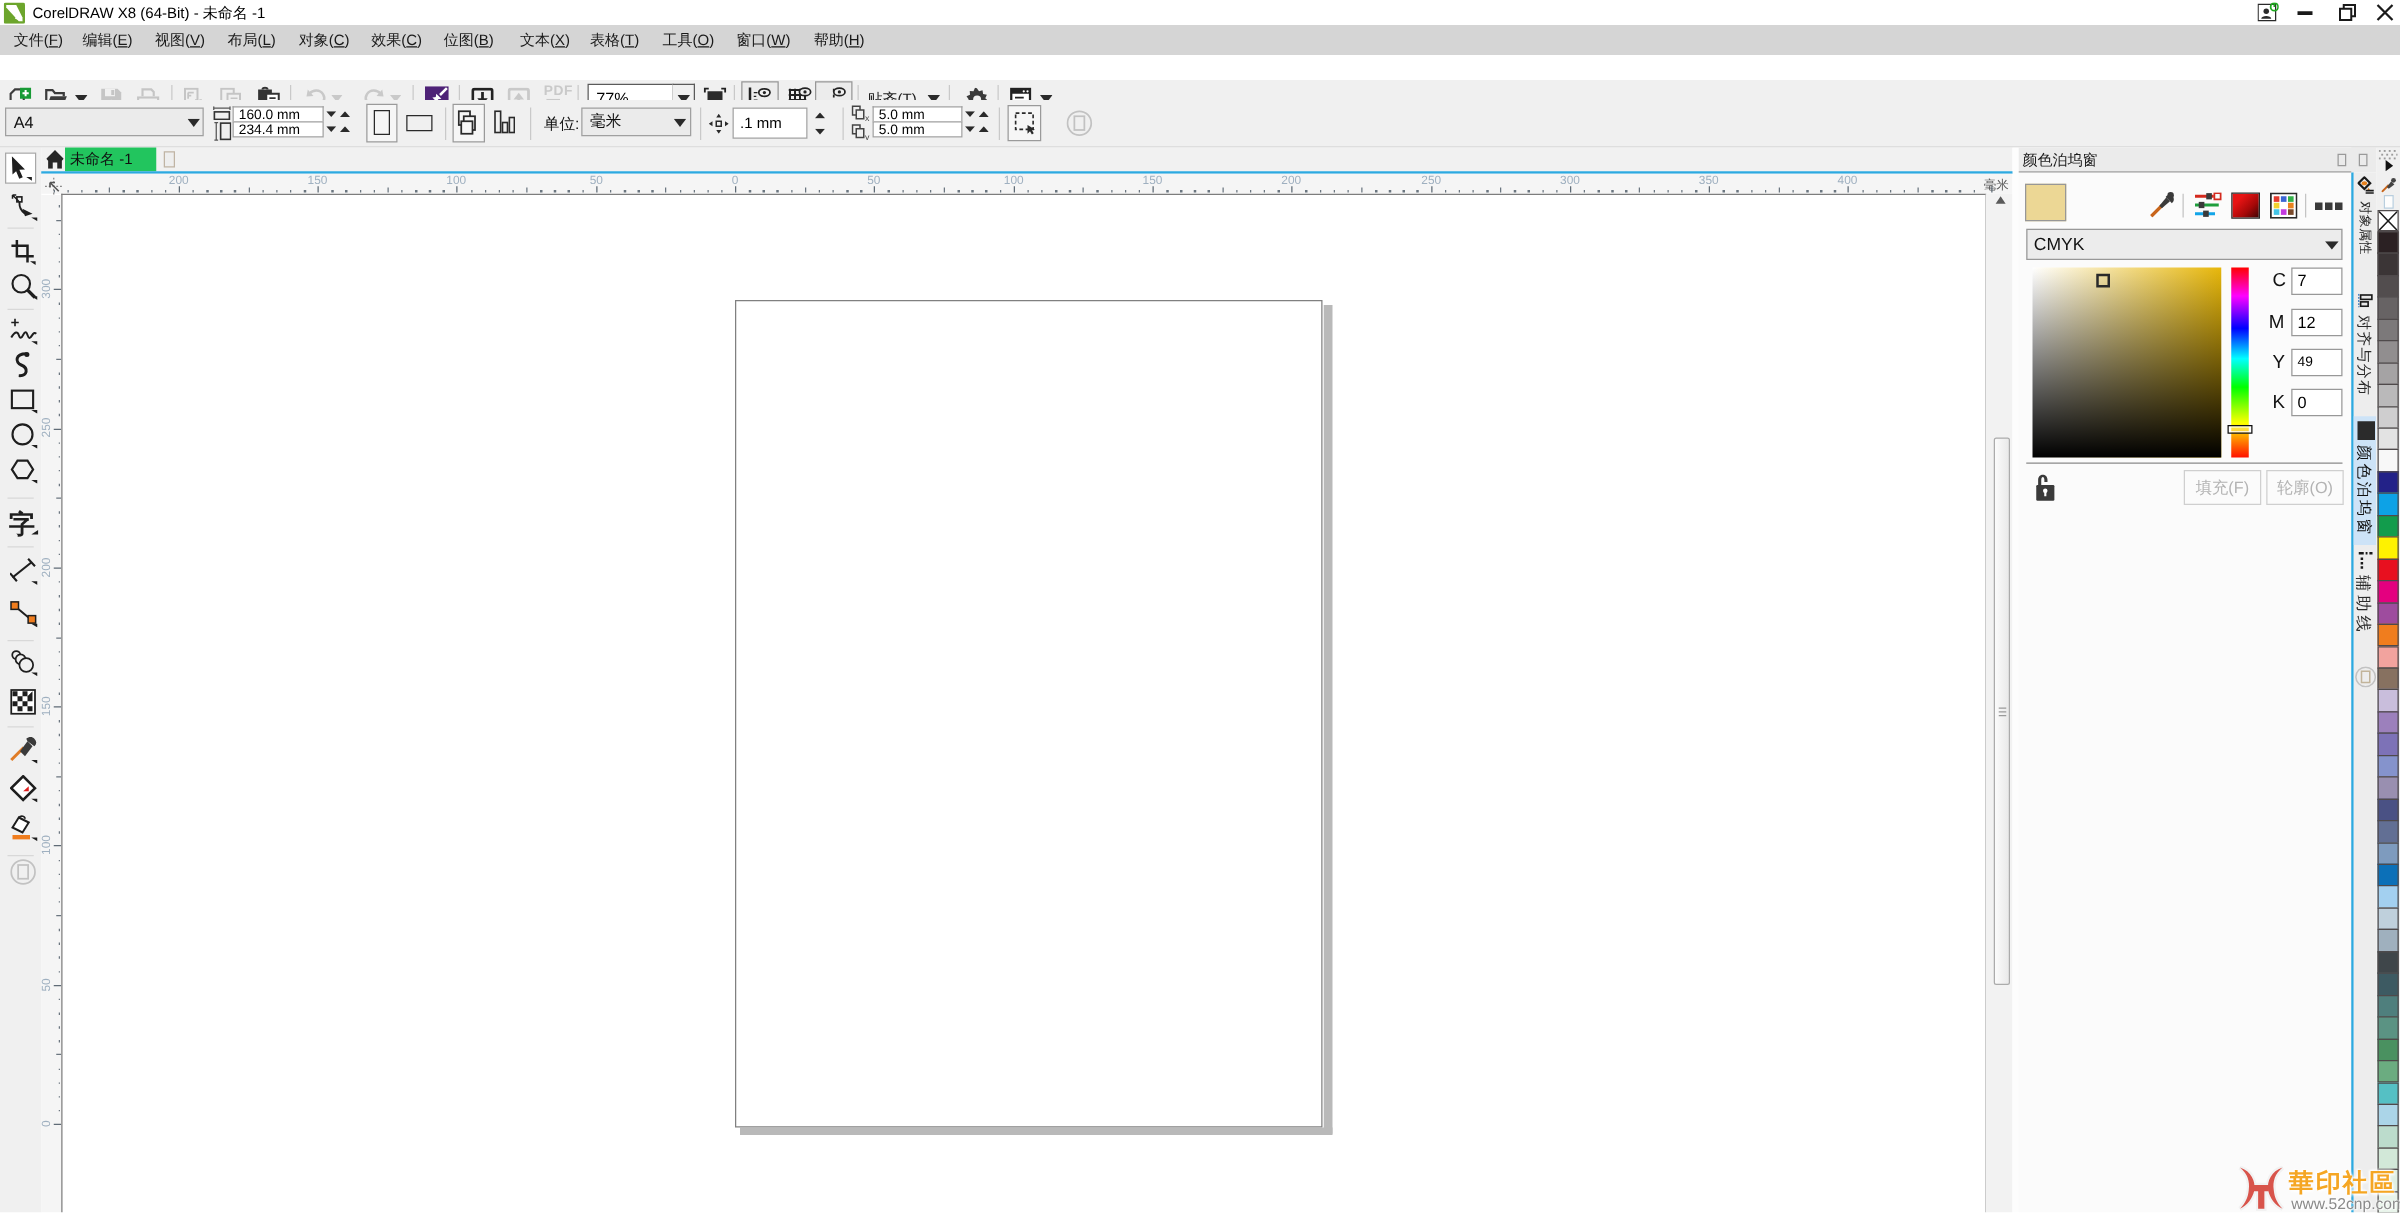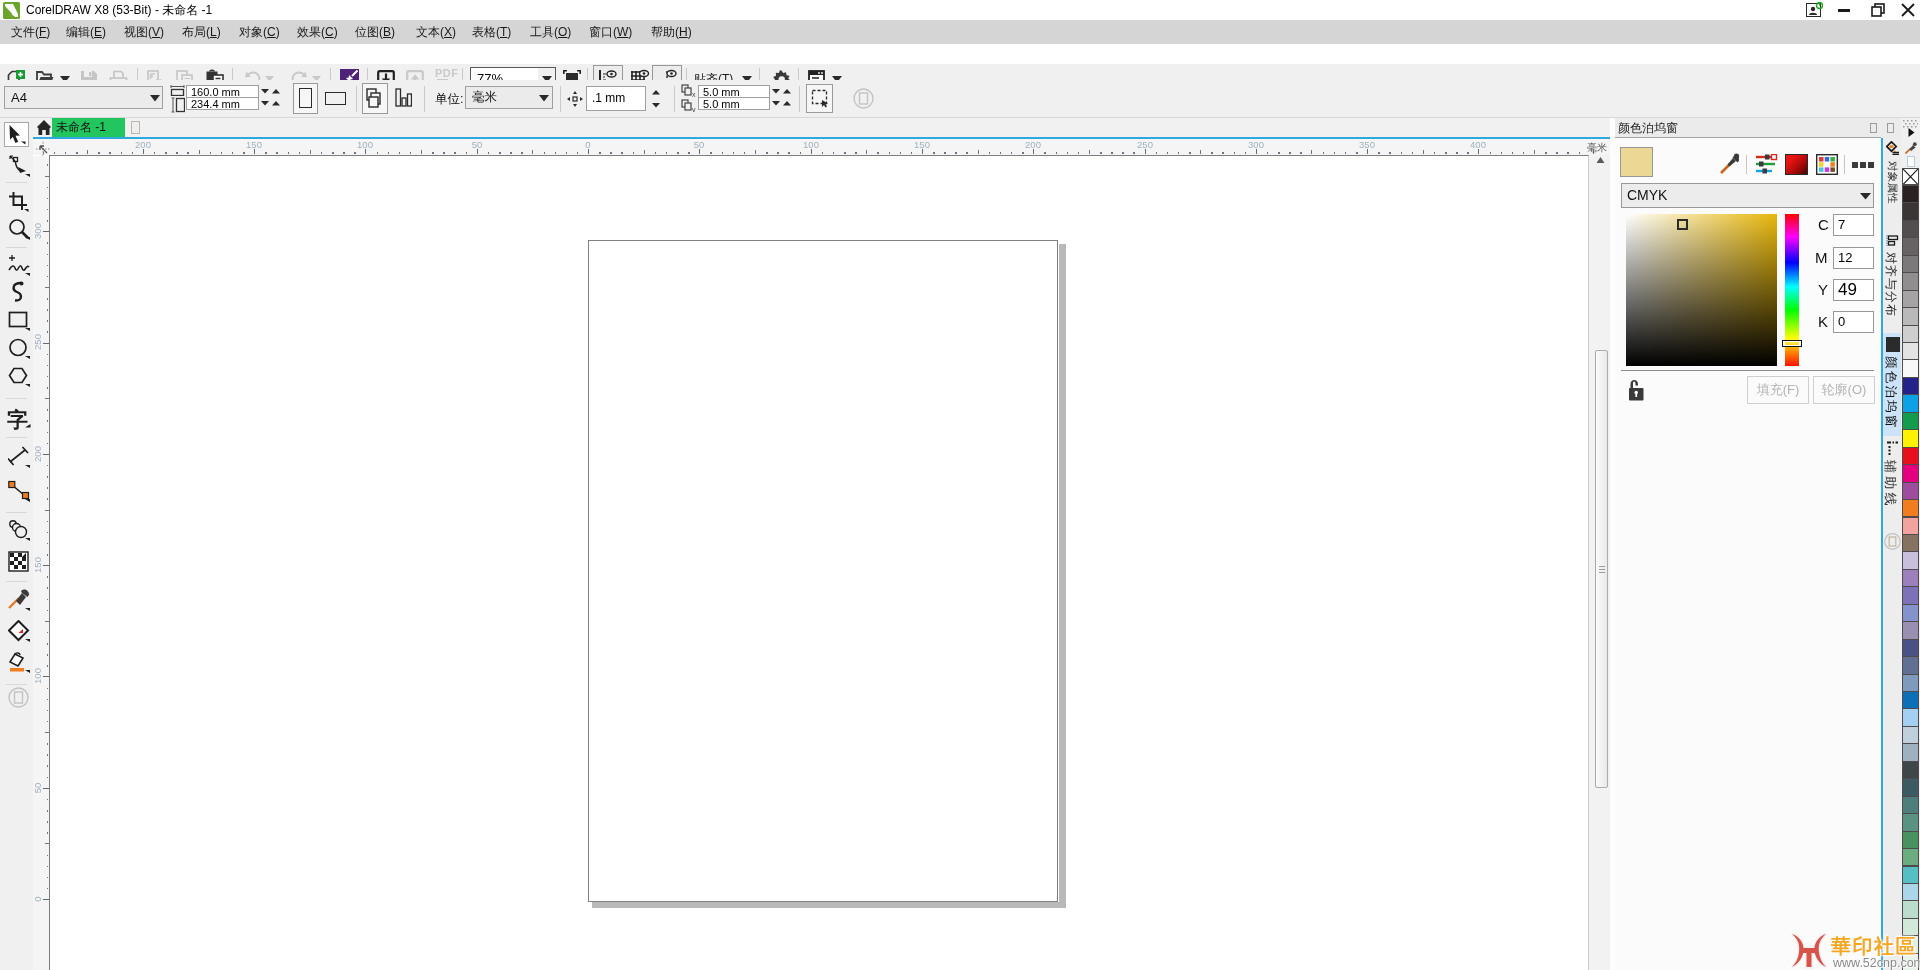--- a/index.html
+++ b/index.html
@@ -37,21 +37,21 @@
 </style>
 </head>
 <body>
 
 <div id="titlebar" class="abs">
   <svg class="abs" style="left:3px;top:2px" width="17" height="17" viewBox="0 0 17 17">
     <rect x="0" y="0" width="17" height="17" rx="1.5" fill="#6ca52c"></rect>
     <path d="M2 2 L10 2 L15 12 L15 15 L12 15 L2 4 Z" fill="#fff"></path>
     <path d="M11 9 L15 15 L9 13 Z" fill="#fff"></path>
   </svg>
-  <div class="abs" style="left:26px;top:2px;font-size:12px;color:#000;line-height:17px;">CorelDRAW X8 (53-Bit) - 未命名 -1</div>
+  <div class="abs" style="left:26px;top:2px;font-size:12px;color:#000;line-height:17px;">CorelDRAW X8 (64-Bit) - 未命名 -1</div>
 
   <svg class="abs" style="left:1806px;top:2px" width="17" height="16" viewBox="0 0 17 16">
     <rect x="0.5" y="1.5" width="14" height="13" fill="none" stroke="#2a2a2a"></rect>
     <circle cx="7" cy="7" r="2.2" fill="#2a2a2a"></circle>
     <path d="M3 13 C3 10 11 10 11 13 Z" fill="#2a2a2a"></path>
     <circle cx="13.5" cy="3.5" r="3" fill="none" stroke="#1fa91f" stroke-width="1.4"></circle>
     <line x1="13.5" y1="0.5" x2="13.5" y2="3.5" stroke="#1fa91f" stroke-width="1.4"></line>
   </svg>
   <div class="abs" style="left:1838px;top:9px;width:12px;height:3px;background:#1a1a1a"></div>
   <svg class="abs" style="left:1871px;top:3px" width="14" height="14" viewBox="0 0 14 14">
@@ -788,21 +788,21 @@
   <div class="abs" style="left:62px;top:101px;width:11px;height:11px;border:2px solid #2a2a2a;"></div>
 
   <div class="abs" style="left:170px;top:96px;width:14px;height:152px;background:linear-gradient(to bottom,#ff0000 0%,#ff00ff 15%,#0000ff 32%,#00ffff 48%,#00ff00 63%,#ffff00 82%,#ff7700 92%,#ff1100 100%);"></div>
   <div class="abs" style="left:167px;top:222px;width:20px;height:7px;border:1.5px solid #111;background:rgba(255,255,255,0.25);box-shadow:inset 0 0 0 1px #fff;"></div>
 
   <div class="abs" style="left:203px;top:96px;width:14px;height:22px;font-size:15px;color:#111;line-height:22px;">C</div>
   <div class="abs" style="left:218px;top:96px;width:41px;height:22px;background:#fff;border:1px solid #989898;font-size:13px;color:#000;line-height:20px;padding-left:4px;">7</div>
   <div class="abs" style="left:200px;top:129px;width:17px;height:22px;font-size:15px;color:#111;line-height:22px;">M</div>
   <div class="abs" style="left:218px;top:129px;width:41px;height:22px;background:#fff;border:1px solid #989898;font-size:13px;color:#000;line-height:20px;padding-left:4px;">12</div>
   <div class="abs" style="left:203px;top:161px;width:14px;height:22px;font-size:15px;color:#111;line-height:22px;">Y</div>
-  <div class="abs" style="left:218px;top:161px;width:41px;height:22px;background:#fff;border:1px solid #989898;font-size:17px;color:#000;line-height:20px;padding-left:4px;">49</div>
+  <div class="abs" style="left:218px;top:161px;width:41px;height:22px;background:#fff;border:1px solid #989898;font-size:11px;color:#000;line-height:20px;padding-left:4px;">49</div>
   <div class="abs" style="left:203px;top:193px;width:14px;height:22px;font-size:15px;color:#111;line-height:22px;">K</div>
   <div class="abs" style="left:218px;top:193px;width:41px;height:22px;background:#fff;border:1px solid #989898;font-size:13px;color:#000;line-height:20px;padding-left:4px;">0</div>
 
   <div class="abs" style="left:6px;top:252px;width:253px;height:1px;background:#8a8a8a;"></div>
 
   <svg class="abs" style="left:13px;top:260px" width="17" height="23" viewBox="0 0 17 23">
     <path d="M2.5 10 L2.5 6 C2.5 0.5 10 0.5 10 6 L10 7.5 L7.5 7.5 L7.5 6 C7.5 2.8 5 2.8 5 6 L5 10 Z" fill="#3a3a3a"></path>
     <rect x="1" y="10" width="14.5" height="12.5" rx="1" fill="#3a3a3a"></rect>
     <circle cx="8.2" cy="14.5" r="1.8" fill="#fff"></circle>
     <rect x="7.4" y="15.5" width="1.7" height="3.5" fill="#fff"></rect>

